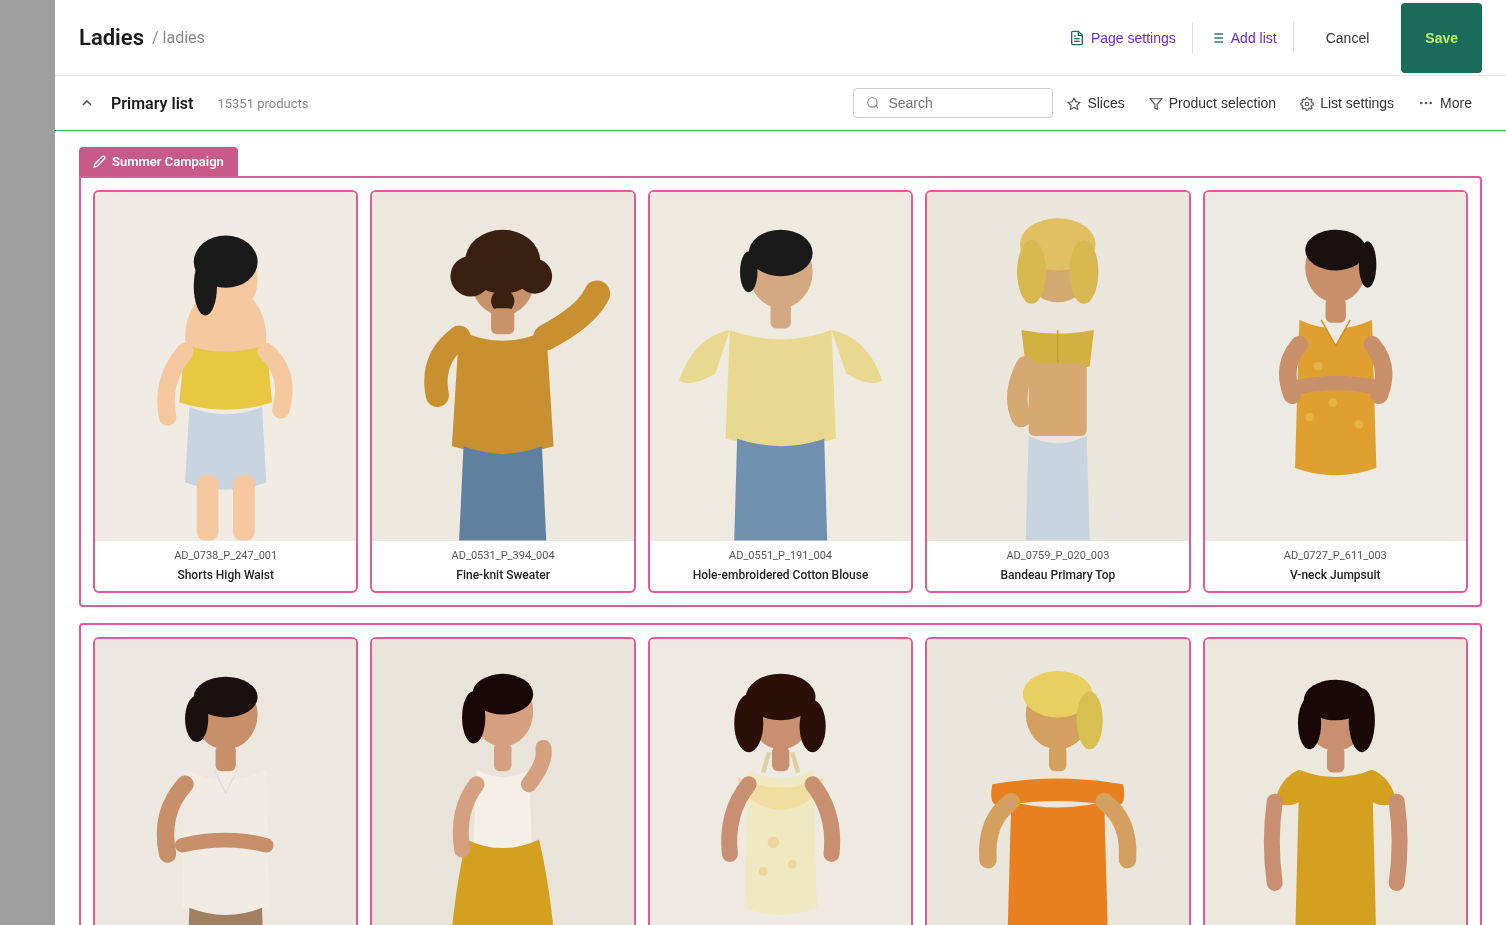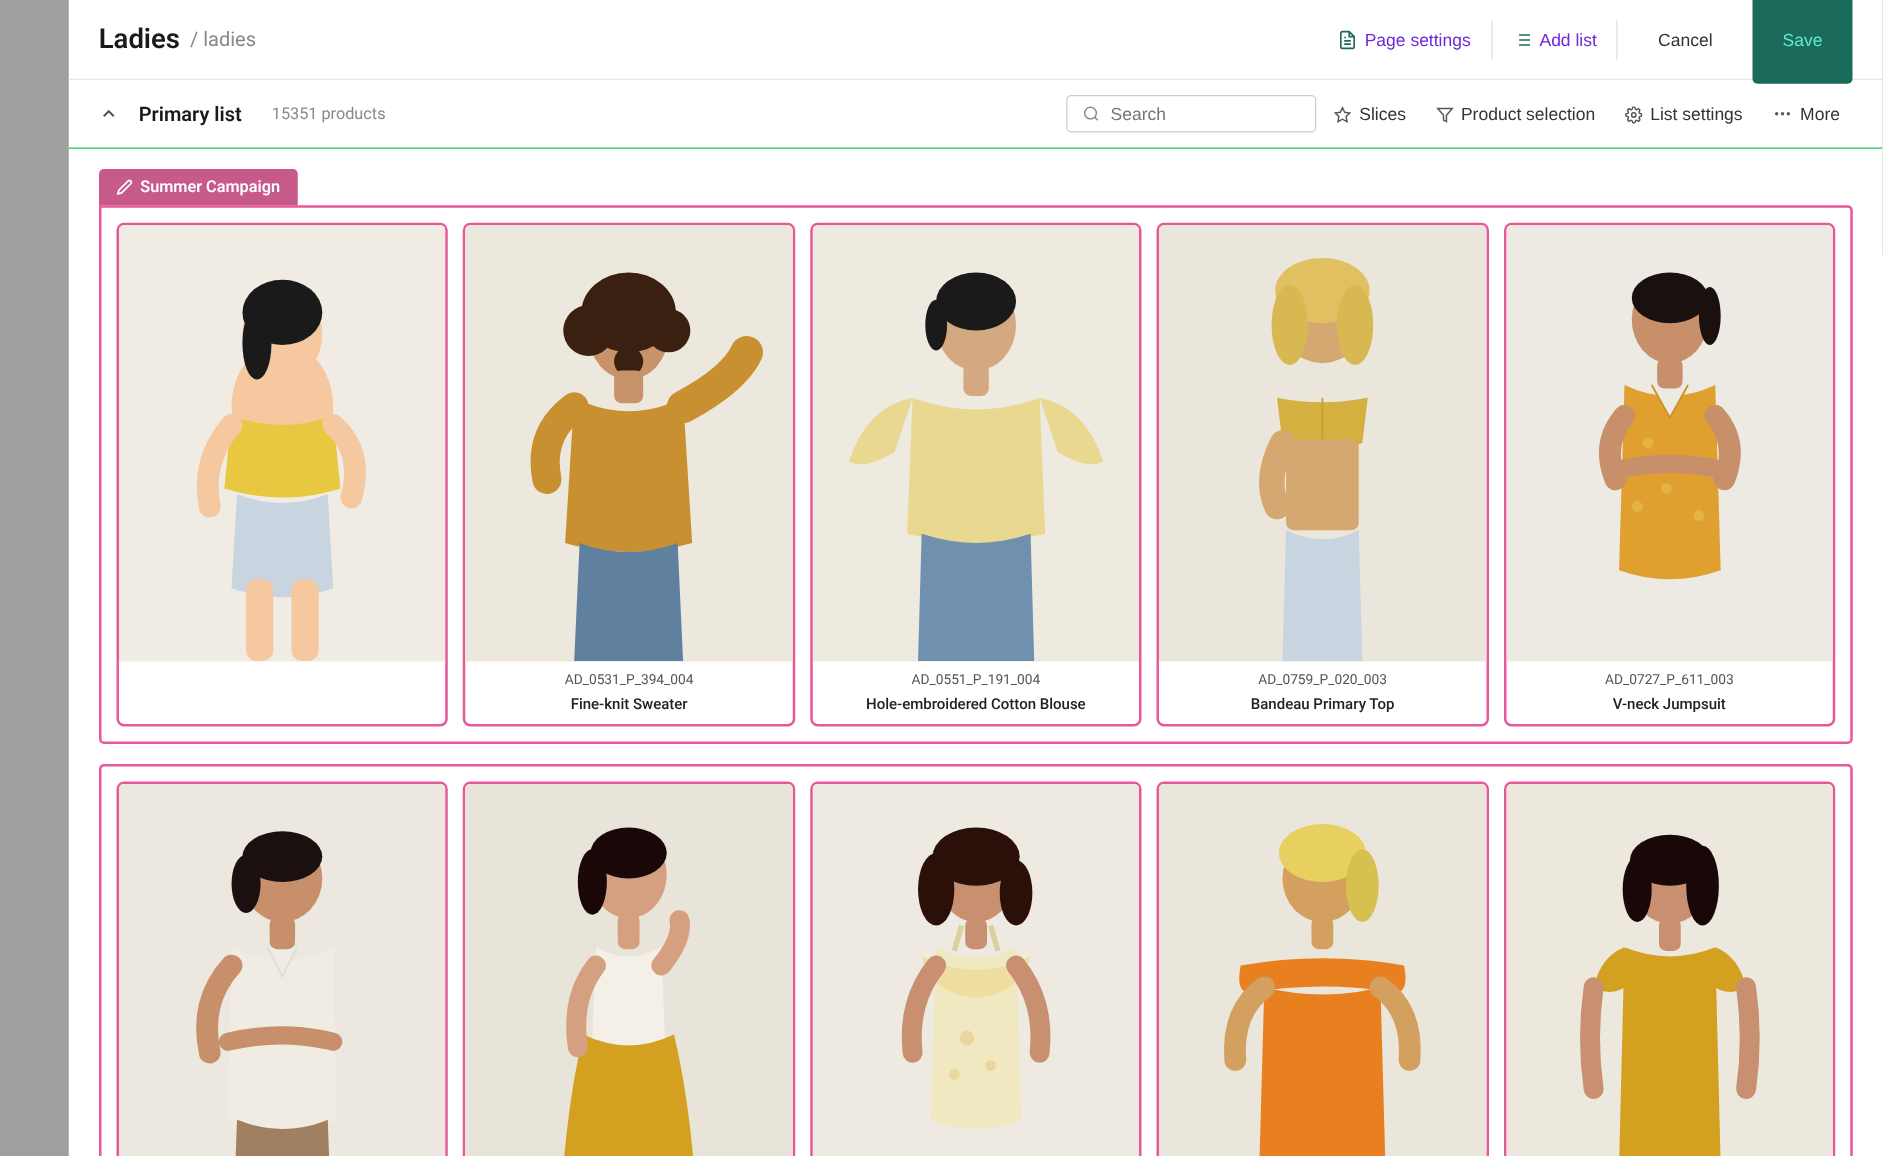--- a/index.html
+++ b/index.html
@@ -27,21 +27,21 @@
       background: #fff;
       display: flex;
       flex-direction: column;
     }
 
     
     .header {
       display: flex;
       align-items: center;
       padding: 0 24px;
-      height: 64px;
+      height: 76px;
       border-bottom: 1px solid #e5e5e5;
       flex-shrink: 0;
     }
     .header-title {
       font-size: 22px;
       font-weight: 600;
       color: #1a1a1a;
     }
     .header-breadcrumb {
       font-size: 16px;
@@ -72,22 +72,22 @@
       font-size: 14px;
       color: #333;
       font-weight: 500;
       padding: 8px 16px;
     }
     .btn-save {
       background: #1a6b5a;
       border: none;
       cursor: pointer;
       font-size: 14px;
-      color: #5eead4;
-      font-weight: 400;
+      color: #bef264;
+      font-weight: 700;
       padding: 27px 24px;
       border-radius: 4px;
     }
     .divider-v {
       width: 1px;
       height: 32px;
       background: #e0e0e0;
     }
 
     
@@ -363,20 +363,24 @@
 
               <path d="M65 148 Q90 158 115 148 L118 200 Q90 210 62 200 Z" fill="#c8d4e0"></path>
 
               <rect x="70" y="195" width="15" height="45" rx="6" fill="#f5c8a0"></rect>
               <rect x="95" y="195" width="15" height="45" rx="6" fill="#f5c8a0"></rect>
 
               <path d="M62 110 Q45 130 50 155" stroke="#f5c8a0" stroke-width="12" fill="none" stroke-linecap="round"></path>
               <path d="M118 110 Q135 125 128 150" stroke="#f5c8a0" stroke-width="12" fill="none" stroke-linecap="round"></path>
             </svg>
           </div>
+          <div class="product-card-info">
+            <span class="product-code">AD_0738_P_247_001</span>
+            <span class="product-name">Shorts High Waist</span>
+          </div>
         </div>
 
         <div class="product-card">
           <div class="product-card-img" style="background:#ede8de;">
             <svg viewBox="0 0 180 240" xmlns="http://www.w3.org/2000/svg">
               <rect width="180" height="240" fill="#ede8de"></rect>
 
               <ellipse cx="90" cy="60" rx="22" ry="25" fill="#c8926a"></ellipse>
 
               <ellipse cx="90" cy="48" rx="26" ry="22" fill="#3a2010"></ellipse>

